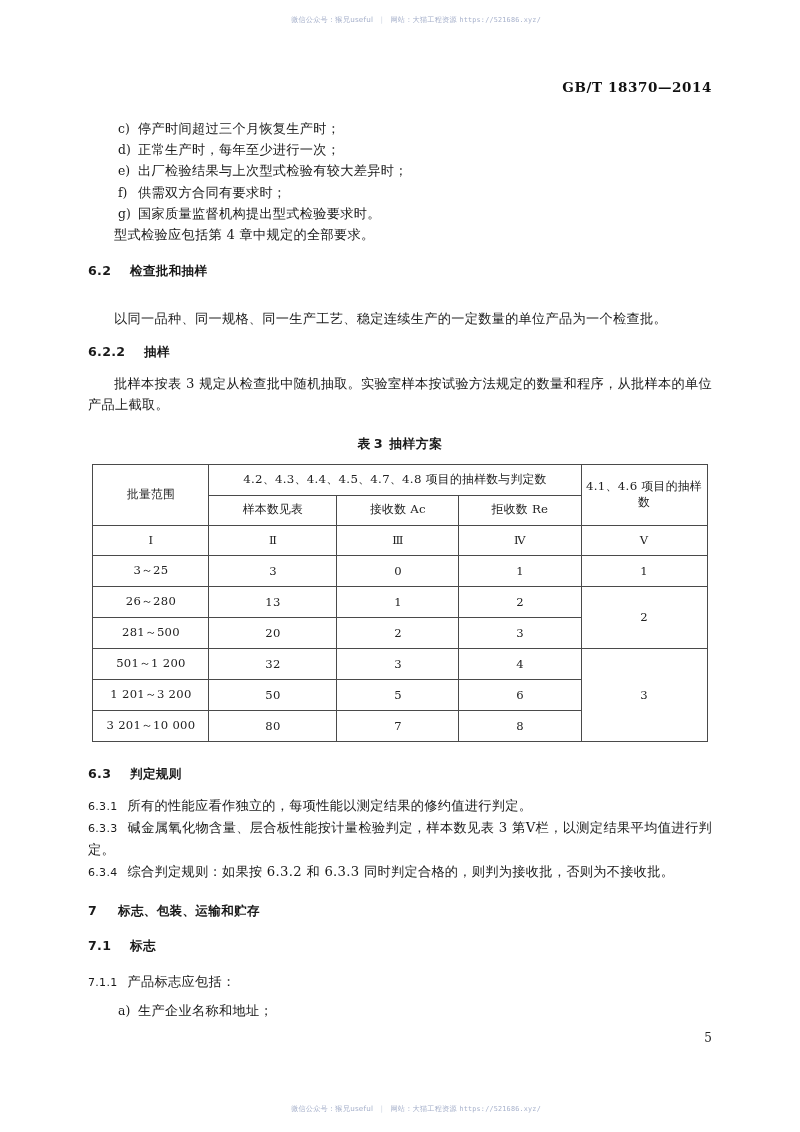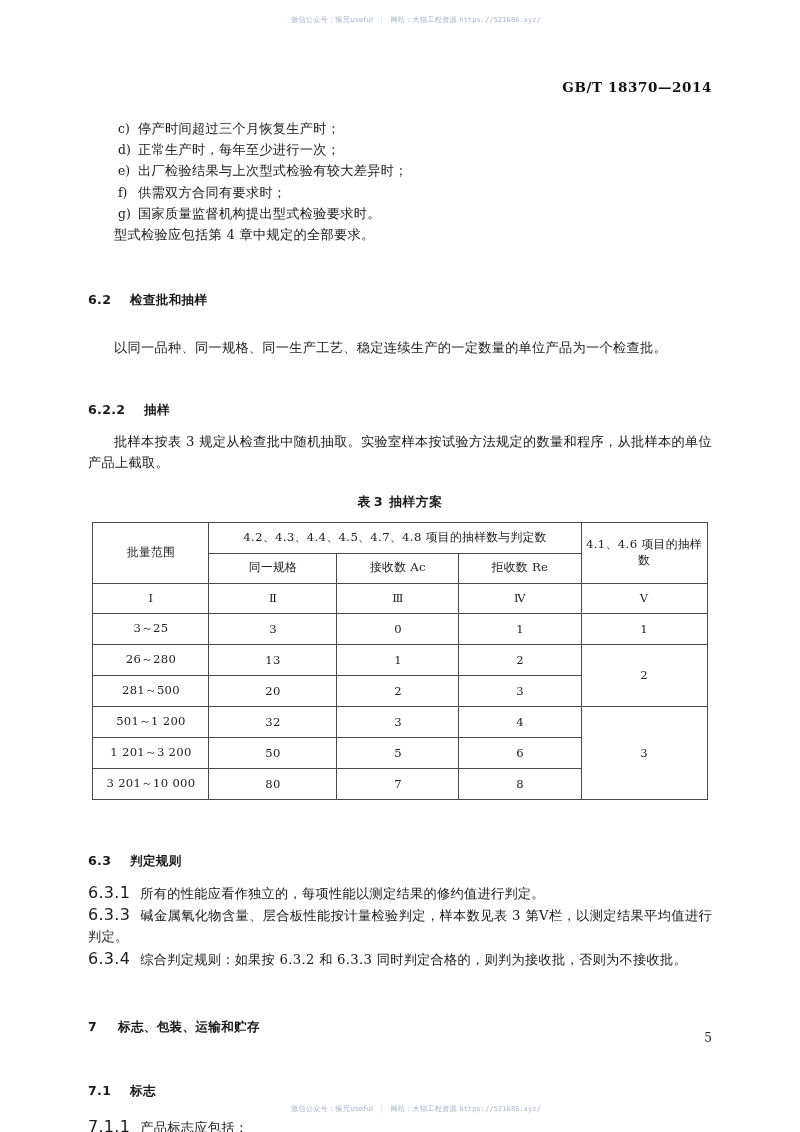--- a/index.html
+++ b/index.html
@@ -85,37 +85,37 @@
 
   
   .heading {
     font-family: "DejaVu Sans", "Liberation Sans", sans-serif;
     font-weight: bold;
     font-size: 12.6px;
     letter-spacing: 0.3px;
     display: flex;
     align-items: baseline;
   }
-  .heading .num { flex: 0 0 auto; margin-top: 29px; }
+  .heading .num { flex: 0 0 auto; }
   .heading.lvl2 .num { width: 42px; }
   .heading.lvl3 .num { width: 56px; }
   .heading.lvl1 .num { width: 30px; }
   .heading .txt { flex: 1 1 auto; }
 
   
   .clause {
     font-size: 13.2px;
     line-height: 21.4px;
     letter-spacing: 0.3px;
     text-align: justify;
     margin: 0;
   }
   .clause .cnum {
     font-family: "DejaVu Sans", "Liberation Sans", sans-serif;
-    font-size: 16px;
+    font-size: 11px;
     margin-right: 10px;
   }
 
   .sp6  { height: 6px; }
   .sp12 { height: 12px; }
   .sp14 { height: 14px; }
   .sp16 { height: 16px; }
   .sp18 { height: 18px; }
   .sp20 { height: 20px; }
   .sp24 { height: 24px; }
@@ -248,21 +248,21 @@
           <col class="col-4">
           <col class="col-5">
       </colgroup>
       <tbody>
         <tr class="row-h1">
           <th rowspan="2">批量范围</th>
           <th colspan="3">4.2、4.3、4.4、4.5、4.7、4.8 项目的抽样数与判定数</th>
           <th rowspan="2">4.1、4.6 项目的抽样数</th>
         </tr>
         <tr class="row-h2">
-          <th>同一规格</th>
+          <th>样本数见表</th>
           <th>接收数 Ac</th>
           <th>拒收数 Re</th>
         </tr>
         <tr class="row-rn">
           <td class="roman">Ⅰ</td>
           <td class="roman">Ⅱ</td>
           <td class="roman">Ⅲ</td>
           <td class="roman">Ⅳ</td>
           <td class="roman">Ⅴ</td>
         </tr>

